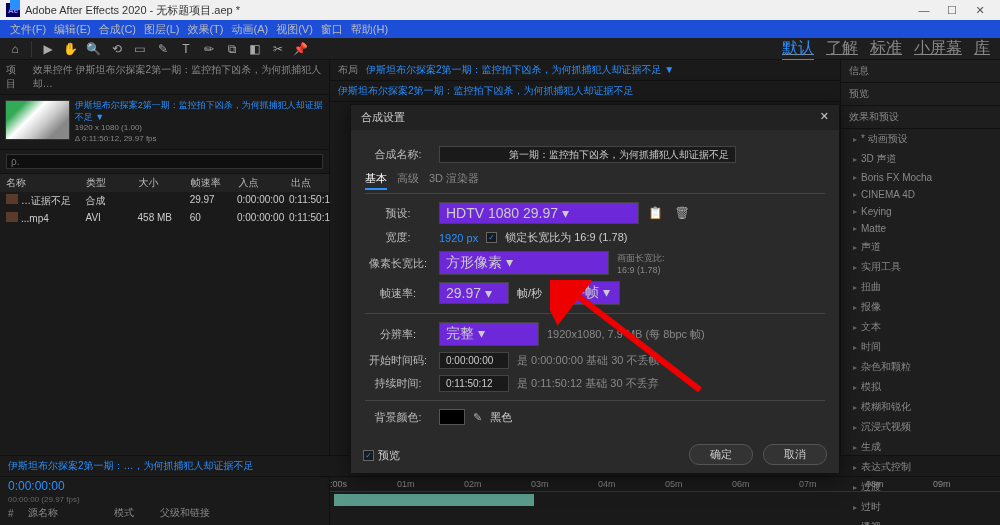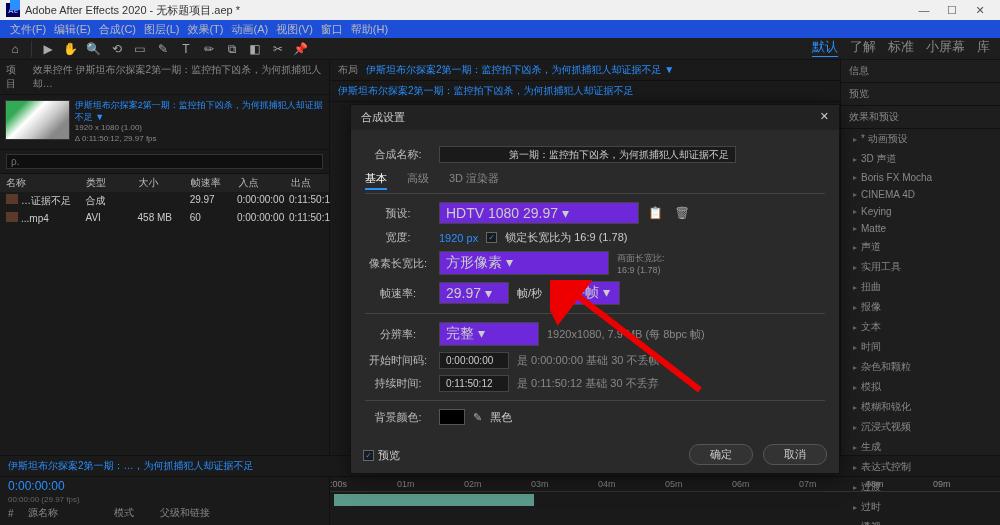--- a/index.html
+++ b/index.html
@@ -6,21 +6,21 @@
     body { width: 1000px; height: 525px; background: #1e1e1e; color: #ccc; font-size: 11px; overflow: hidden; position: relative; }
     .titlebar { height: 20px; background: #f0f0f0; color: #333; display: flex; align-items: center; padding: 0 6px; font-size: 11px; }
     .titlebar-icon { width: 14px; height: 14px; background: #00005b; margin-right: 5px; display: inline-flex; align-items: center; justify-content: center; color: #9999ff; font-size: 8px; font-weight: bold; }
     .titlebar-title { flex: 1; }
     .win-btn { width: 28px; height: 20px; display: inline-flex; align-items: center; justify-content: center; color: #555; }
     .menubar { height: 18px; background: #1d4ed8; color: #bbb; display: flex; gap: 8px; padding: 2px 10px; font-size: 11px; }
     .menubar span { cursor: default; }
     .toolbar { height: 22px; background: #1e1e1e; border-bottom: 1px solid #111; display: flex; align-items: center; padding: 0 6px; gap: 5px; }
     .tool-icon { width: 18px; height: 18px; display: inline-flex; align-items: center; justify-content: center; color: #aaa; font-size: 12px; }
     .tool-sep { width: 1px; height: 16px; background: #333; margin: 0 2px; }
-    .workspace-tabs { position: absolute; right: 10px; top: 38px; display: flex; gap: 12px; color: #888; font-size: 13px; }
+    .workspace-tabs { position: absolute; right: 10px; top: 38px; display: flex; gap: 12px; color: #888; font-size: 16px; text-decoration: underline; }
     .workspace-tabs .active { color: #2a8fff; border-bottom: 1px solid #2a8fff; }
     .main-area { display: flex; height: 395px; }
     .left-panel { width: 330px; background: #1a1a1a; border-right: 1px solid #111; }
     .project-tab-row { display: flex; border-bottom: 1px solid #111; font-size: 10px; padding: 3px 6px; gap: 8px; color: #888; }
     .project-info { display: flex; padding: 5px; gap: 5px; }
     .thumb { width: 72px; height: 40px; background: linear-gradient(135deg, #3a5 20%, #fff 40%, #ccc 60%, #888 80%); border: 1px solid #333; }
     .thumb-text { font-size: 9px; color: #2a8fff; line-height: 1.3; }
     .thumb-text .meta { color: #888; font-size: 8px; }
     .project-search { padding: 4px 6px; border-top: 1px solid #111; border-bottom: 1px solid #111; display: flex; gap: 6px; }
     .project-search input { flex: 1; background: #0f0f0f; border: 1px solid #333; color: #888; padding: 1px 4px; font-size: 10px; }
@@ -57,21 +57,21 @@
     .tl-playhead { position: absolute; left: 10px; top: 0; width: 10px; height: 10px; background: #2a8fff; }
 
     
     .dialog { position: absolute; left: 350px; top: 104px; width: 490px; height: 370px; background: #2a2a2a; border: 1px solid #111; box-shadow: 0 4px 20px rgba(0,0,0,0.5); z-index: 100; }
     .dlg-title { background: #222; padding: 5px 10px; display: flex; justify-content: space-between; font-size: 11px; }
     .dlg-close { cursor: pointer; }
     .dlg-body { padding: 10px 14px; font-size: 11px; }
     .dlg-row { display: flex; align-items: center; margin: 6px 0; gap: 8px; }
     .dlg-label { width: 66px; text-align: center; color: #bbb; }
     .dlg-input { background: #1a1a1a; border: 1px solid #444; padding: 2px 6px; color: #ccc; font-size: 10px; }
-    .dlg-tabs { display: flex; gap: 20px; border-bottom: 1px solid #444; margin: 8px 0; padding-bottom: 3px; }
+    .dlg-tabs { display: flex; gap: 10px; border-bottom: 1px solid #444; margin: 8px 0; padding-bottom: 3px; }
     .dlg-tabs span { color: #888; }
     .dlg-tabs .active { color: #fff; border-bottom: 2px solid #2a8fff; padding-bottom: 2px; }
     .dlg-link { color: #2a8fff; }
     .dlg-select { background: #6d28d9; border: 1px solid #444; padding: 2px 6px; color: #ccc; font-size: 14px; min-width: 130px; }
     .dlg-divider { border-top: 1px solid #444; margin: 8px 0; }
     .dlg-footer { position: absolute; bottom: 8px; right: 12px; display: flex; gap: 10px; align-items: center; }
     .dlg-footer-left { position: absolute; bottom: 10px; left: 12px; display: flex; gap: 4px; align-items: center; }
     .dlg-btn { background: #333; border: 1px solid #555; border-radius: 10px; padding: 2px 20px; color: #ccc; font-size: 11px; cursor: pointer; }
     .color-swatch { width: 26px; height: 16px; background: #000; border: 1px solid #555; }
     .eyedrop { color: #aaa; }

